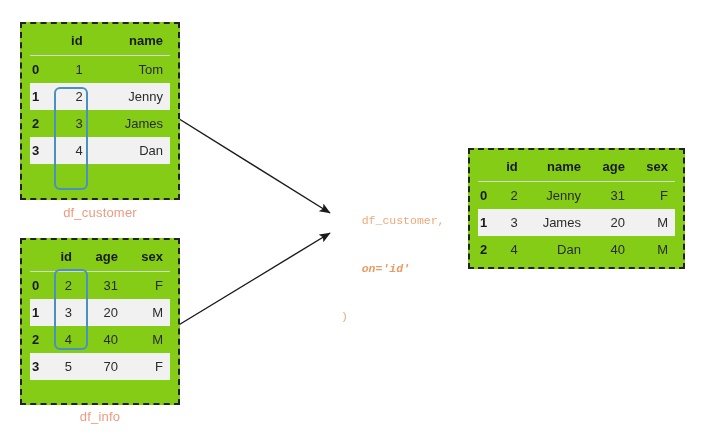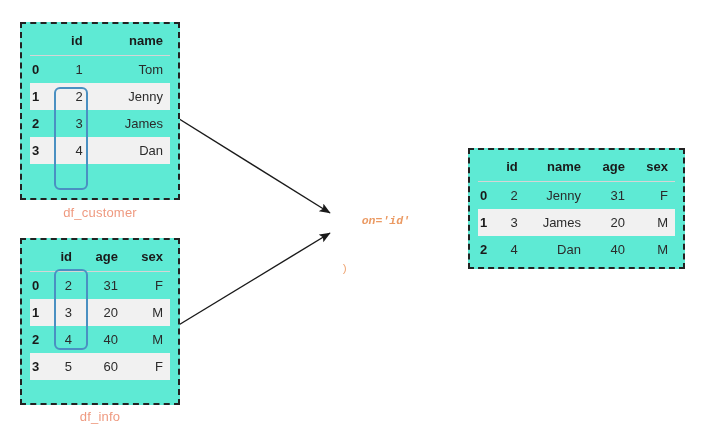--- a/index.html
+++ b/index.html
@@ -16,21 +16,21 @@
   #stage {
     position: relative;
     width: 708px;
     height: 433px;
   }
 
   
   .df-box {
     position: absolute;
     border: 2px dashed #222222;
-    background: #5eead4;
+    background: #84cc16;
     box-sizing: border-box;
     padding: 6px 8px 4px 8px;
   }
   .df-table {
     border-collapse: collapse;
     width: 100%;
     font-size: 13px;
     color: #2b2b2b;
   }
   .df-table th {
@@ -175,30 +175,31 @@
         </tr>
         <tr>
           <td class="idx">2</td>
           <td>4</td>
           <td>40</td>
           <td>M</td>
         </tr>
         <tr class="striped">
           <td class="idx">3</td>
           <td>5</td>
-          <td>60</td>
+          <td>70</td>
           <td>F</td>
         </tr>
       </tbody>
     </table>
   </div>
   <div class="key-box" style="left:54px; top:269px; width:30px; height:77px;"></div>
   <div class="df-label" style="left:20px; top:409px; width:160px;">df_info</div>
 
   <div class="code-block" style="left:341px; top:181px;">
+    <div class="code-line">   df_customer,</div>
     <div class="code-line bold">   on='id'</div>
     <div class="code-line">)</div>
   </div>
 
   <div class="df-box" style="left:468px; top:148px; width:217px; height:121px;">
     <table class="df-table">
       <thead>
         <tr>
           <th class="idx"></th>
           <th>id</th>

